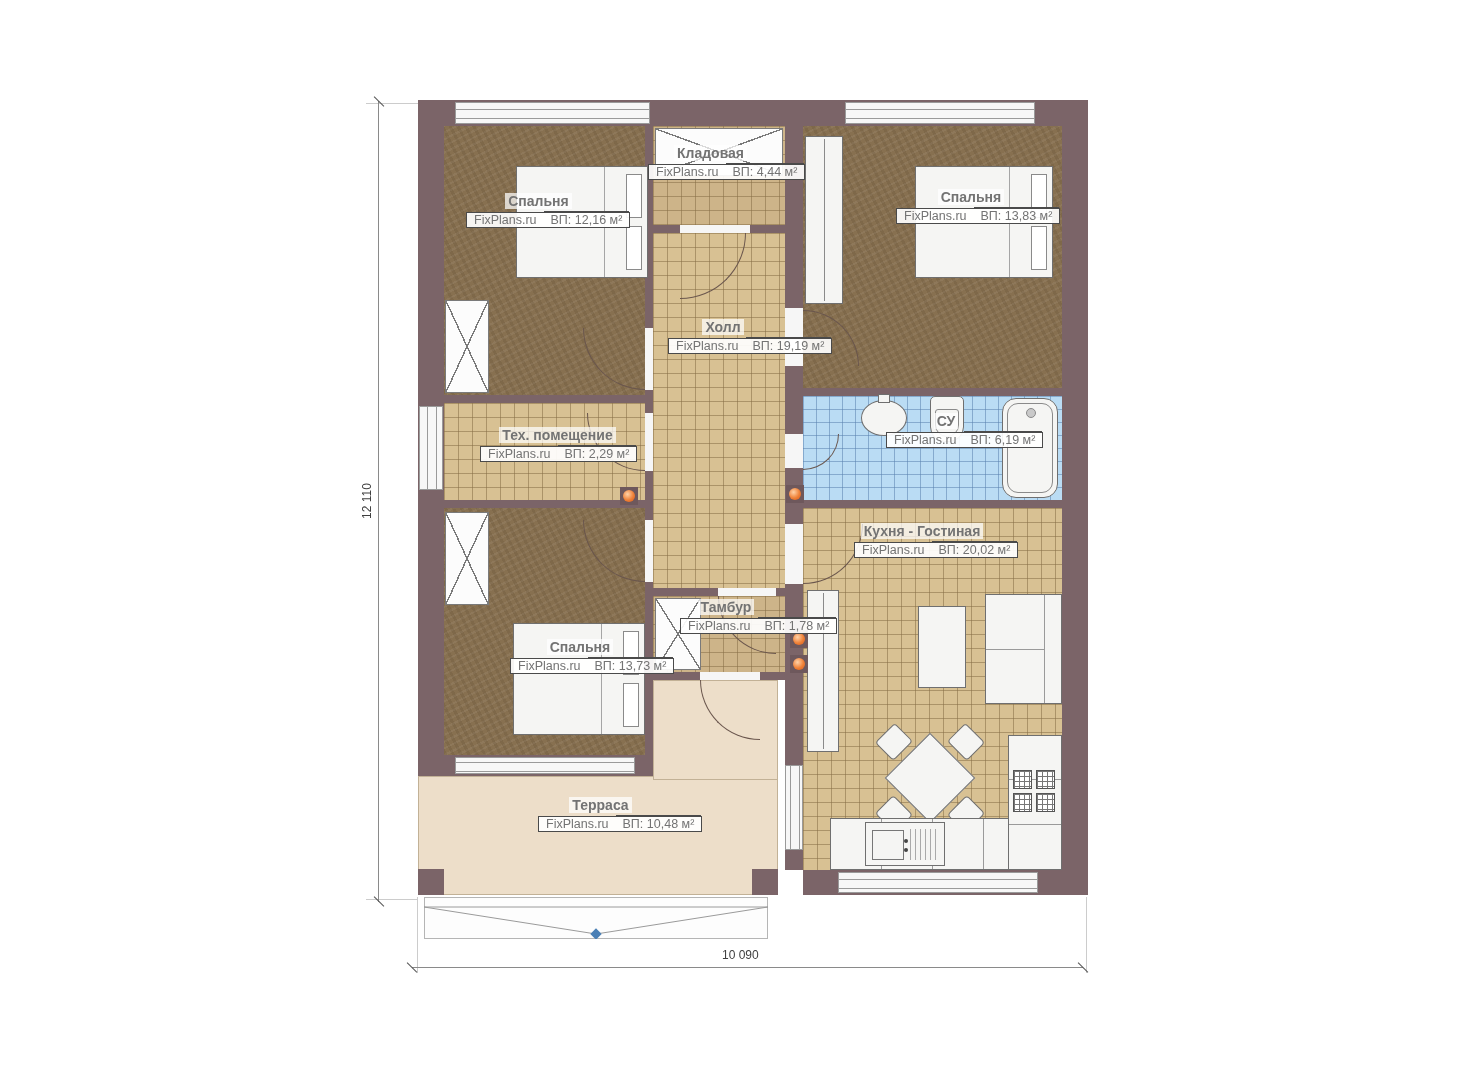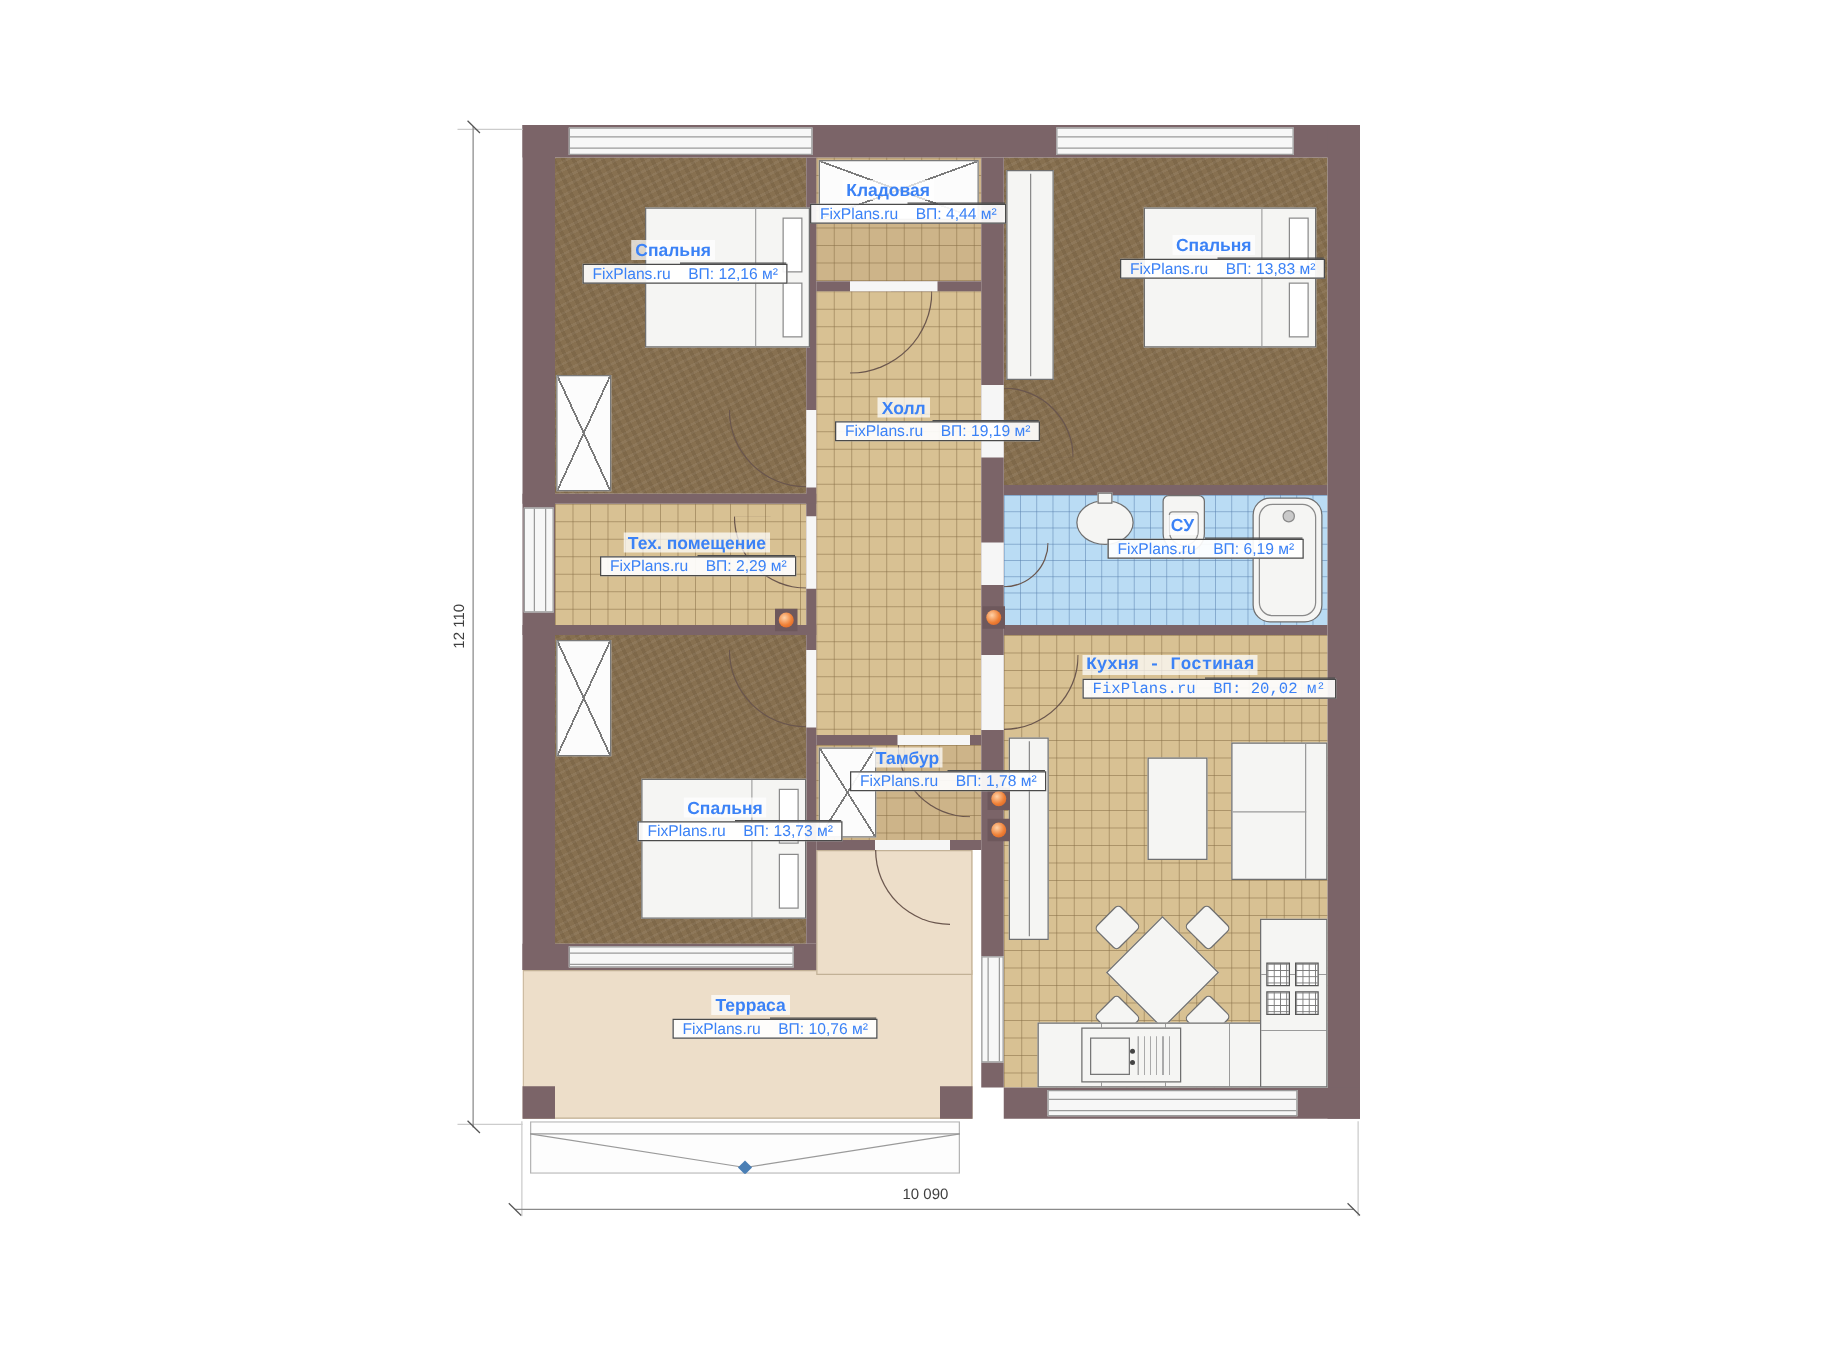--- a/index.html
+++ b/index.html
@@ -46,21 +46,21 @@
   .bath{border-radius:14px;}
   .bath::before{content:"";position:absolute;inset:4px;border:1px solid #8a8a8a;border-radius:11px;}
   .bath::after{content:"";position:absolute;top:9px;left:50%;margin-left:-4px;width:8px;height:8px;
     border-radius:50%;background:#c9c9c9;border:1px solid #8a8a8a;}
   .burner{position:absolute;width:17px;height:17px;border:1px solid #555;background:#fff;
     background-image:linear-gradient(#777 1px,transparent 1px),linear-gradient(90deg,#777 1px,transparent 1px);
     background-size:5px 5px;}
   .rad{position:absolute;width:18px;height:18px;background:#6e585c;z-index:8;}
   .rad::after{content:"";position:absolute;inset:3px;border-radius:50%;
     background:radial-gradient(circle at 38% 35%,#ffd2a8,#ef8036 55%,#d3591c);}
-  .label{position:absolute;z-index:30;color:#3b82f6;text-align:center;}
+  .label{position:absolute;z-index:30;color:#737373;text-align:center;}
   .label .title{font-size:14px;font-weight:700;background:rgba(255,255,255,.72);display:inline-block;
     padding:0 3px;margin-bottom:1px;white-space:nowrap;}
   .label .box{background:rgba(255,255,255,.92);border:1px solid #4a4a4a;font-size:12.5px;
     display:inline-block;}
   .label .box .row{padding:1px 7px;white-space:nowrap;}
   .label .box .row + .row{border-top:1px solid #4a4a4a;}
   .dim{position:absolute;background:#8a8a8a;}
   .ext{position:absolute;background:#cccccc;}
   .tick{position:absolute;width:14px;height:1px;background:#555;transform:rotate(45deg);}
   .dimtext{position:absolute;font-size:12px;color:#3f3f3f;white-space:nowrap;}
@@ -204,35 +204,35 @@
       <span class="box"><span class="row">FixPlans.ru</span><span class="row">ВП: 19,19 м²</span></span>
     </div>
     <div class="label" style="left:62px;top:326px;width:155px;">
       <span class="title">Тех. помещение</span><br>
       <span class="box"><span class="row">FixPlans.ru</span><span class="row">ВП: 2,29 м²</span></span>
     </div>
     <div class="label" style="left:468px;top:312px;width:120px;">
       <span class="title">СУ</span><br>
       <span class="box"><span class="row">FixPlans.ru</span><span class="row">ВП: 6,19 м²</span></span>
     </div>
-    <div class="label" style="left:448px;top:422px;width:136px;font-family:Liberation Mono, monospace;">
+    <div class="label" style="left:436px;top:422px;width:136px;">
       <span class="title">Кухня - Гостиная</span><br>
       <span class="box"><span class="row">FixPlans.ru</span><span class="row">ВП: 20,02 м²</span></span>
     </div>
     <div class="label" style="left:262px;top:498px;width:92px;">
       <span class="title">Тамбур</span><br>
       <span class="box"><span class="row">FixPlans.ru</span><span class="row">ВП: 1,78 м²</span></span>
     </div>
     <div class="label" style="left:92px;top:538px;width:140px;">
       <span class="title">Спальня</span><br>
       <span class="box"><span class="row">FixPlans.ru</span><span class="row">ВП: 13,73 м²</span></span>
     </div>
     <div class="label" style="left:120px;top:696px;width:125px;">
       <span class="title">Терраса</span><br>
-      <span class="box"><span class="row">FixPlans.ru</span><span class="row">ВП: 10,76 м²</span></span>
+      <span class="box"><span class="row">FixPlans.ru</span><span class="row">ВП: 10,48 м²</span></span>
     </div>
   </div>
 
   <div class="steps">
     <svg width="344" height="42" viewBox="0 0 344 42">
       <rect x="0.5" y="0.5" width="343" height="41" fill="none" stroke="#b5b5b5"></rect>
       <line x1="0" y1="10" x2="344" y2="10" stroke="#9a9a9a" stroke-width="1"></line>
       <line x1="0" y1="10" x2="172" y2="37" stroke="#9a9a9a" stroke-width="1"></line>
       <line x1="344" y1="10" x2="172" y2="37" stroke="#9a9a9a" stroke-width="1"></line>
       <line x1="172" y1="37" x2="172" y2="42" stroke="#9a9a9a" stroke-width="1"></line>

